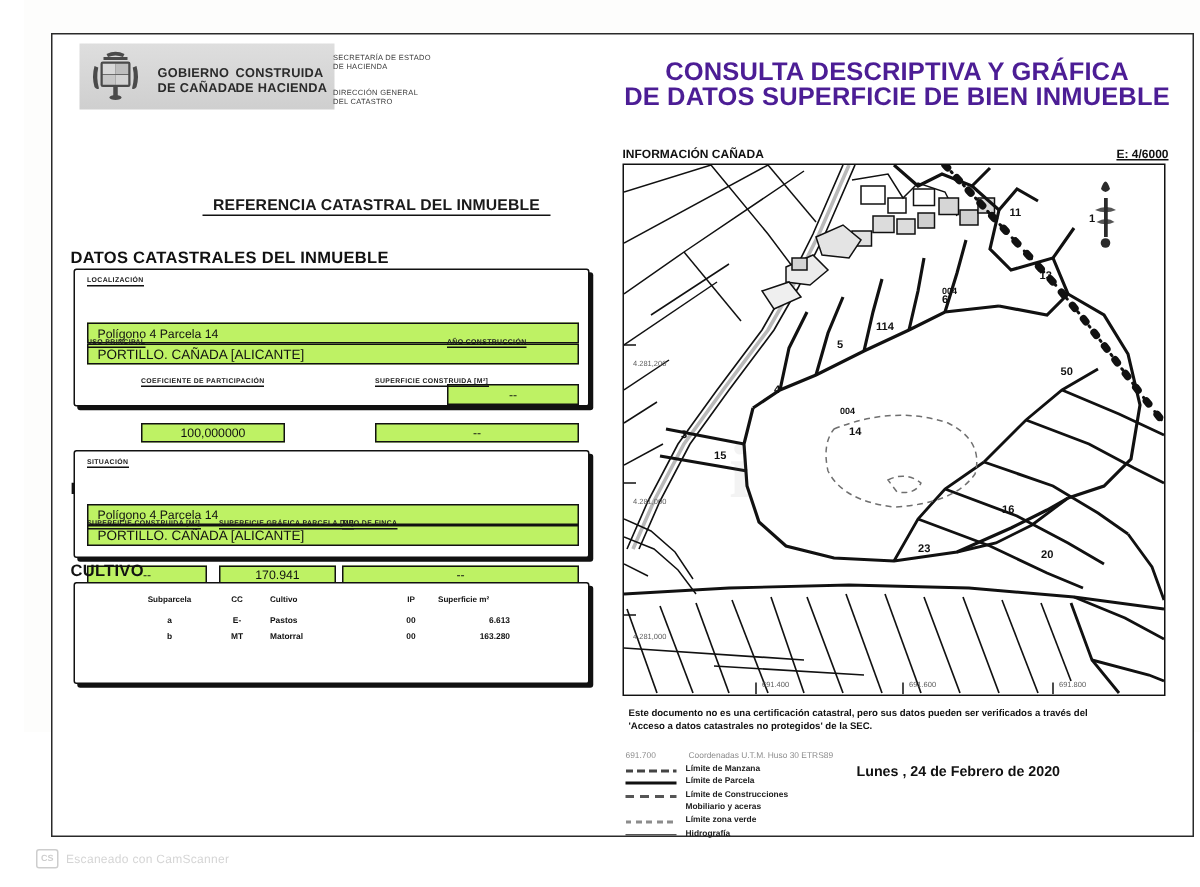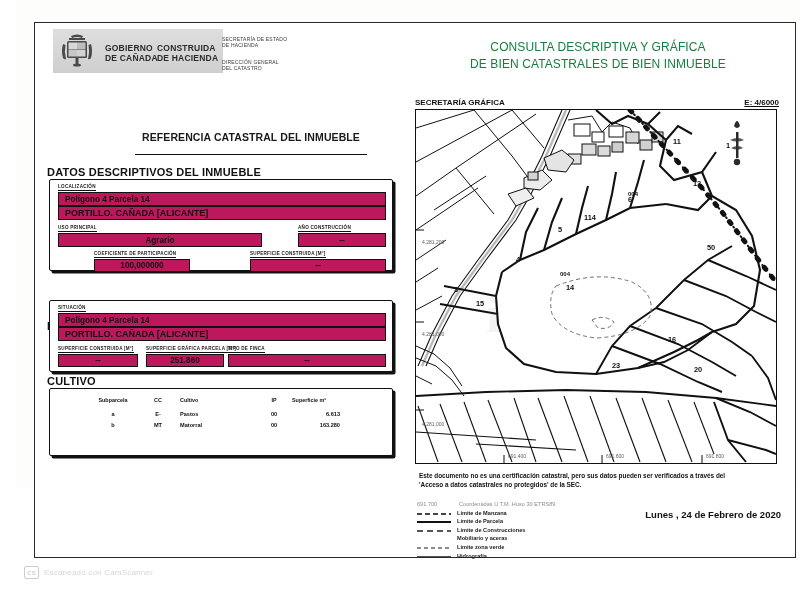--- a/index.html
+++ b/index.html
@@ -42,21 +42,21 @@
   }
   .sec-txt{
     position:absolute;font-size:5px;line-height:6.4px;color:#3a3a3a;
     letter-spacing:.2px;
   }
 
   
   #ref-title{
     position:absolute;left:100px;top:108px;width:232px;
     text-align:center;font-weight:bold;font-size:10.5px;
-    border-bottom:1.6px solid #111;padding-bottom:11px;
+    border-bottom:1.6px solid #111;padding-bottom:0;
     letter-spacing:.1px;
   }
   #ref-box{
     position:absolute;left:110px;top:121px;width:212px;height:15px;
     border:1.4px solid #111;border-radius:2px;
     box-shadow:2px 2px 0 #111;
     display:flex;align-items:center;justify-content:center;
     font-weight:bold;font-size:10.5px;letter-spacing:.3px;
     background:#fff;
   }
@@ -69,22 +69,22 @@
     position:absolute;border:1.3px solid #111;border-radius:2px;
     box-shadow:2.5px 2.5px 0 #111;background:#fff;box-sizing:border-box;
   }
   .fieldlabel{
     position:absolute;font-size:4.6px;font-weight:bold;color:#202020;
     letter-spacing:.25px;text-transform:uppercase;
     border-bottom:.9px solid #111;padding-bottom:.5px;white-space:nowrap;
   }
   .fieldbox{
     position:absolute;border:1.1px solid #111;box-sizing:border-box;
-    background:#be185d;display:flex;align-items:center;
-    font-weight:bold;font-size:8.2px;color:#111;
+    background:#bef264;display:flex;align-items:center;
+    font-weight:normal;font-size:8.2px;color:#111;margin-top:23px;
   }
   .fb-left{padding-left:6px;justify-content:flex-start;}
   .fb-center{justify-content:center;}
 
   
   #cult-table{position:absolute;left:40px;top:8px;width:260px;}
   .cult-row{position:relative;height:11px;font-size:5.6px;font-weight:bold;color:#111;}
   .cult-row span{position:absolute;top:0;}
   .c-sub{left:0;width:46px;text-align:center;}
   .c-cc{left:56px;width:24px;text-align:center;}
@@ -92,42 +92,42 @@
   .c-ip{left:176px;width:16px;text-align:center;}
   .c-sup{left:196px;width:54px;text-align:right;}
   .cult-head span{font-size:5.4px;}
   .cult-head .c-sup{text-align:left;padding-left:6px;}
   .cult-head .c-cul{text-align:left;}
 
   
   #right{position:absolute;left:366px;top:0;width:394px;height:534px;}
   #doc-title{
     position:absolute;left:8px;top:16px;width:378px;text-align:center;
-    font-weight:normal;font-size:12px;line-height:17px;color:#15803d;
+    font-weight:bold;font-size:17px;line-height:17px;color:#4c1d95;
     letter-spacing:.1px;
   }
   #info-graf{
     position:absolute;left:14px;top:75px;font-weight:bold;font-size:8px;color:#111;
   }
   #escala{
     position:absolute;right:16px;top:75px;font-weight:bold;font-size:8px;color:#111;
     text-decoration:underline;
   }
   #map-frame{
     position:absolute;left:14px;top:86px;width:362px;height:355px;
     border:1.6px solid #111;box-sizing:border-box;background:#fff;
     overflow:hidden;
   }
   #map-frame svg{display:block;}
   #disclaimer{
     position:absolute;left:18px;top:448px;width:352px;
     font-size:6.4px;font-weight:bold;line-height:9px;color:#111;
   }
   #fecha{
-    position:absolute;left:170px;top:486px;width:210px;text-align:right;
+    position:absolute;left:170px;top:486px;width:210px;text-align:left;
     font-size:9.5px;font-weight:bold;color:#111;
   }
   #legend{position:absolute;left:16px;top:478px;width:170px;}
   .leg-row{position:relative;height:8.6px;}
   .leg-key{position:absolute;left:0;top:3px;width:34px;height:2px;}
   .leg-txt{position:absolute;left:40px;top:0;font-size:5.6px;color:#222;white-space:nowrap;}
   .leg-txt.b{font-weight:bold;}
   .leg-txt.f{color:#8d8d8d;font-weight:normal;}
 
   
@@ -204,29 +204,28 @@
         <span>SECRETARÍA DE ESTADO</span><br>
         <span>DE HACIENDA</span>
       </div>
       <div class="sec-txt" style="left:187px;top:36px;">
         <span>DIRECCIÓN GENERAL</span><br>
         <span>DEL CATASTRO</span>
       </div>
 
       <div id="ref-title">REFERENCIA CATASTRAL DEL INMUEBLE</div>
 
-      <div class="sec-head" style="left:12px;top:143px;">DATOS DESCRIPTIVOS DEL INMUEBLE</div>
+      <div class="sec-head" style="left:12px;top:143px;">DATOS CATASTRALES DEL INMUEBLE</div>
       <div class="panel" style="left:14px;top:156px;width:344px;height:92px;">
 
         <div class="fieldlabel" style="left:8px;top:4px;">LOCALIZACIÓN</div>
         <div class="fieldbox fb-left" style="left:8px;top:12px;width:328px;height:14px;">Polígono 4 Parcela 14</div>
         <div class="fieldbox fb-left" style="left:8px;top:26px;width:328px;height:14px;font-size:9px;">PORTILLO. CAÑADA [ALICANTE]</div>
 
         <div class="fieldlabel" style="left:8px;top:45px;">USO PRINCIPAL</div>
-        <div class="fieldbox fb-center" style="left:8px;top:53px;width:204px;height:14px;">Agrario</div>
 
         <div class="fieldlabel" style="left:248px;top:45px;">AÑO CONSTRUCCIÓN</div>
         <div class="fieldbox fb-center" style="left:248px;top:53px;width:88px;height:14px;">--</div>
 
         <div class="fieldlabel" style="left:44px;top:71px;">COEFICIENTE DE PARTICIPACIÓN</div>
         <div class="fieldbox fb-center" style="left:44px;top:79px;width:96px;height:13px;">100,000000</div>
 
         <div class="fieldlabel" style="left:200px;top:71px;">SUPERFICIE CONSTRUIDA [m²]</div>
         <div class="fieldbox fb-center" style="left:200px;top:79px;width:136px;height:13px;">--</div>
       </div>
@@ -235,21 +234,21 @@
       <div class="panel" style="left:14px;top:277px;width:344px;height:72px;">
 
         <div class="fieldlabel" style="left:8px;top:4px;">SITUACIÓN</div>
         <div class="fieldbox fb-left" style="left:8px;top:12px;width:328px;height:14px;">Polígono 4 Parcela 14</div>
         <div class="fieldbox fb-left" style="left:8px;top:26px;width:328px;height:14px;font-size:9px;">PORTILLO. CAÑADA [ALICANTE]</div>
 
         <div class="fieldlabel" style="left:8px;top:45px;">SUPERFICIE CONSTRUIDA [m²]</div>
         <div class="fieldbox fb-center" style="left:8px;top:53px;width:80px;height:13px;">--</div>
 
         <div class="fieldlabel" style="left:96px;top:45px;">SUPERFICIE GRÁFICA PARCELA [m²]</div>
-        <div class="fieldbox fb-center" style="left:96px;top:53px;width:78px;height:13px;">251.860</div>
+        <div class="fieldbox fb-center" style="left:96px;top:53px;width:78px;height:13px;">170.941</div>
 
         <div class="fieldlabel" style="left:178px;top:45px;">TIPO DE FINCA</div>
         <div class="fieldbox fb-center" style="left:178px;top:53px;width:158px;height:13px;">--</div>
       </div>
 
       <div class="sec-head" style="left:12px;top:352px;">CULTIVO</div>
       <div class="panel" style="left:14px;top:365px;width:344px;height:68px;">
         <div id="cult-table">
           <div class="cult-row cult-head">
             <span class="c-sub">Subparcela</span>
@@ -273,24 +272,24 @@
             <span class="c-sup">163.280</span>
           </div>
         </div>
       </div>
     </div>
 
     <div id="right">
 
       <div id="doc-title">
         <span>CONSULTA DESCRIPTIVA Y GRÁFICA</span><br>
-        <span>DE BIEN CATASTRALES DE BIEN INMUEBLE</span>
-      </div>
-
-      <div id="info-graf">SECRETARÍA GRÁFICA</div>
+        <span>DE DATOS SUPERFICIE DE BIEN INMUEBLE</span>
+      </div>
+
+      <div id="info-graf">INFORMACIÓN CAÑADA</div>
       <div id="escala">E: 4/6000</div>
 
       <div id="map-frame">
         <svg width="360" height="353" viewBox="0 0 360 353">
           <rect x="0" y="0" width="360" height="353" fill="#ffffff"></rect>
 
           <g stroke="#111" stroke-width="1" fill="none">
             <path d="M0 18 L58 0"></path>
             <path d="M0 52 L96 0"></path>
             <path d="M0 86 L40 58 L120 4"></path>

